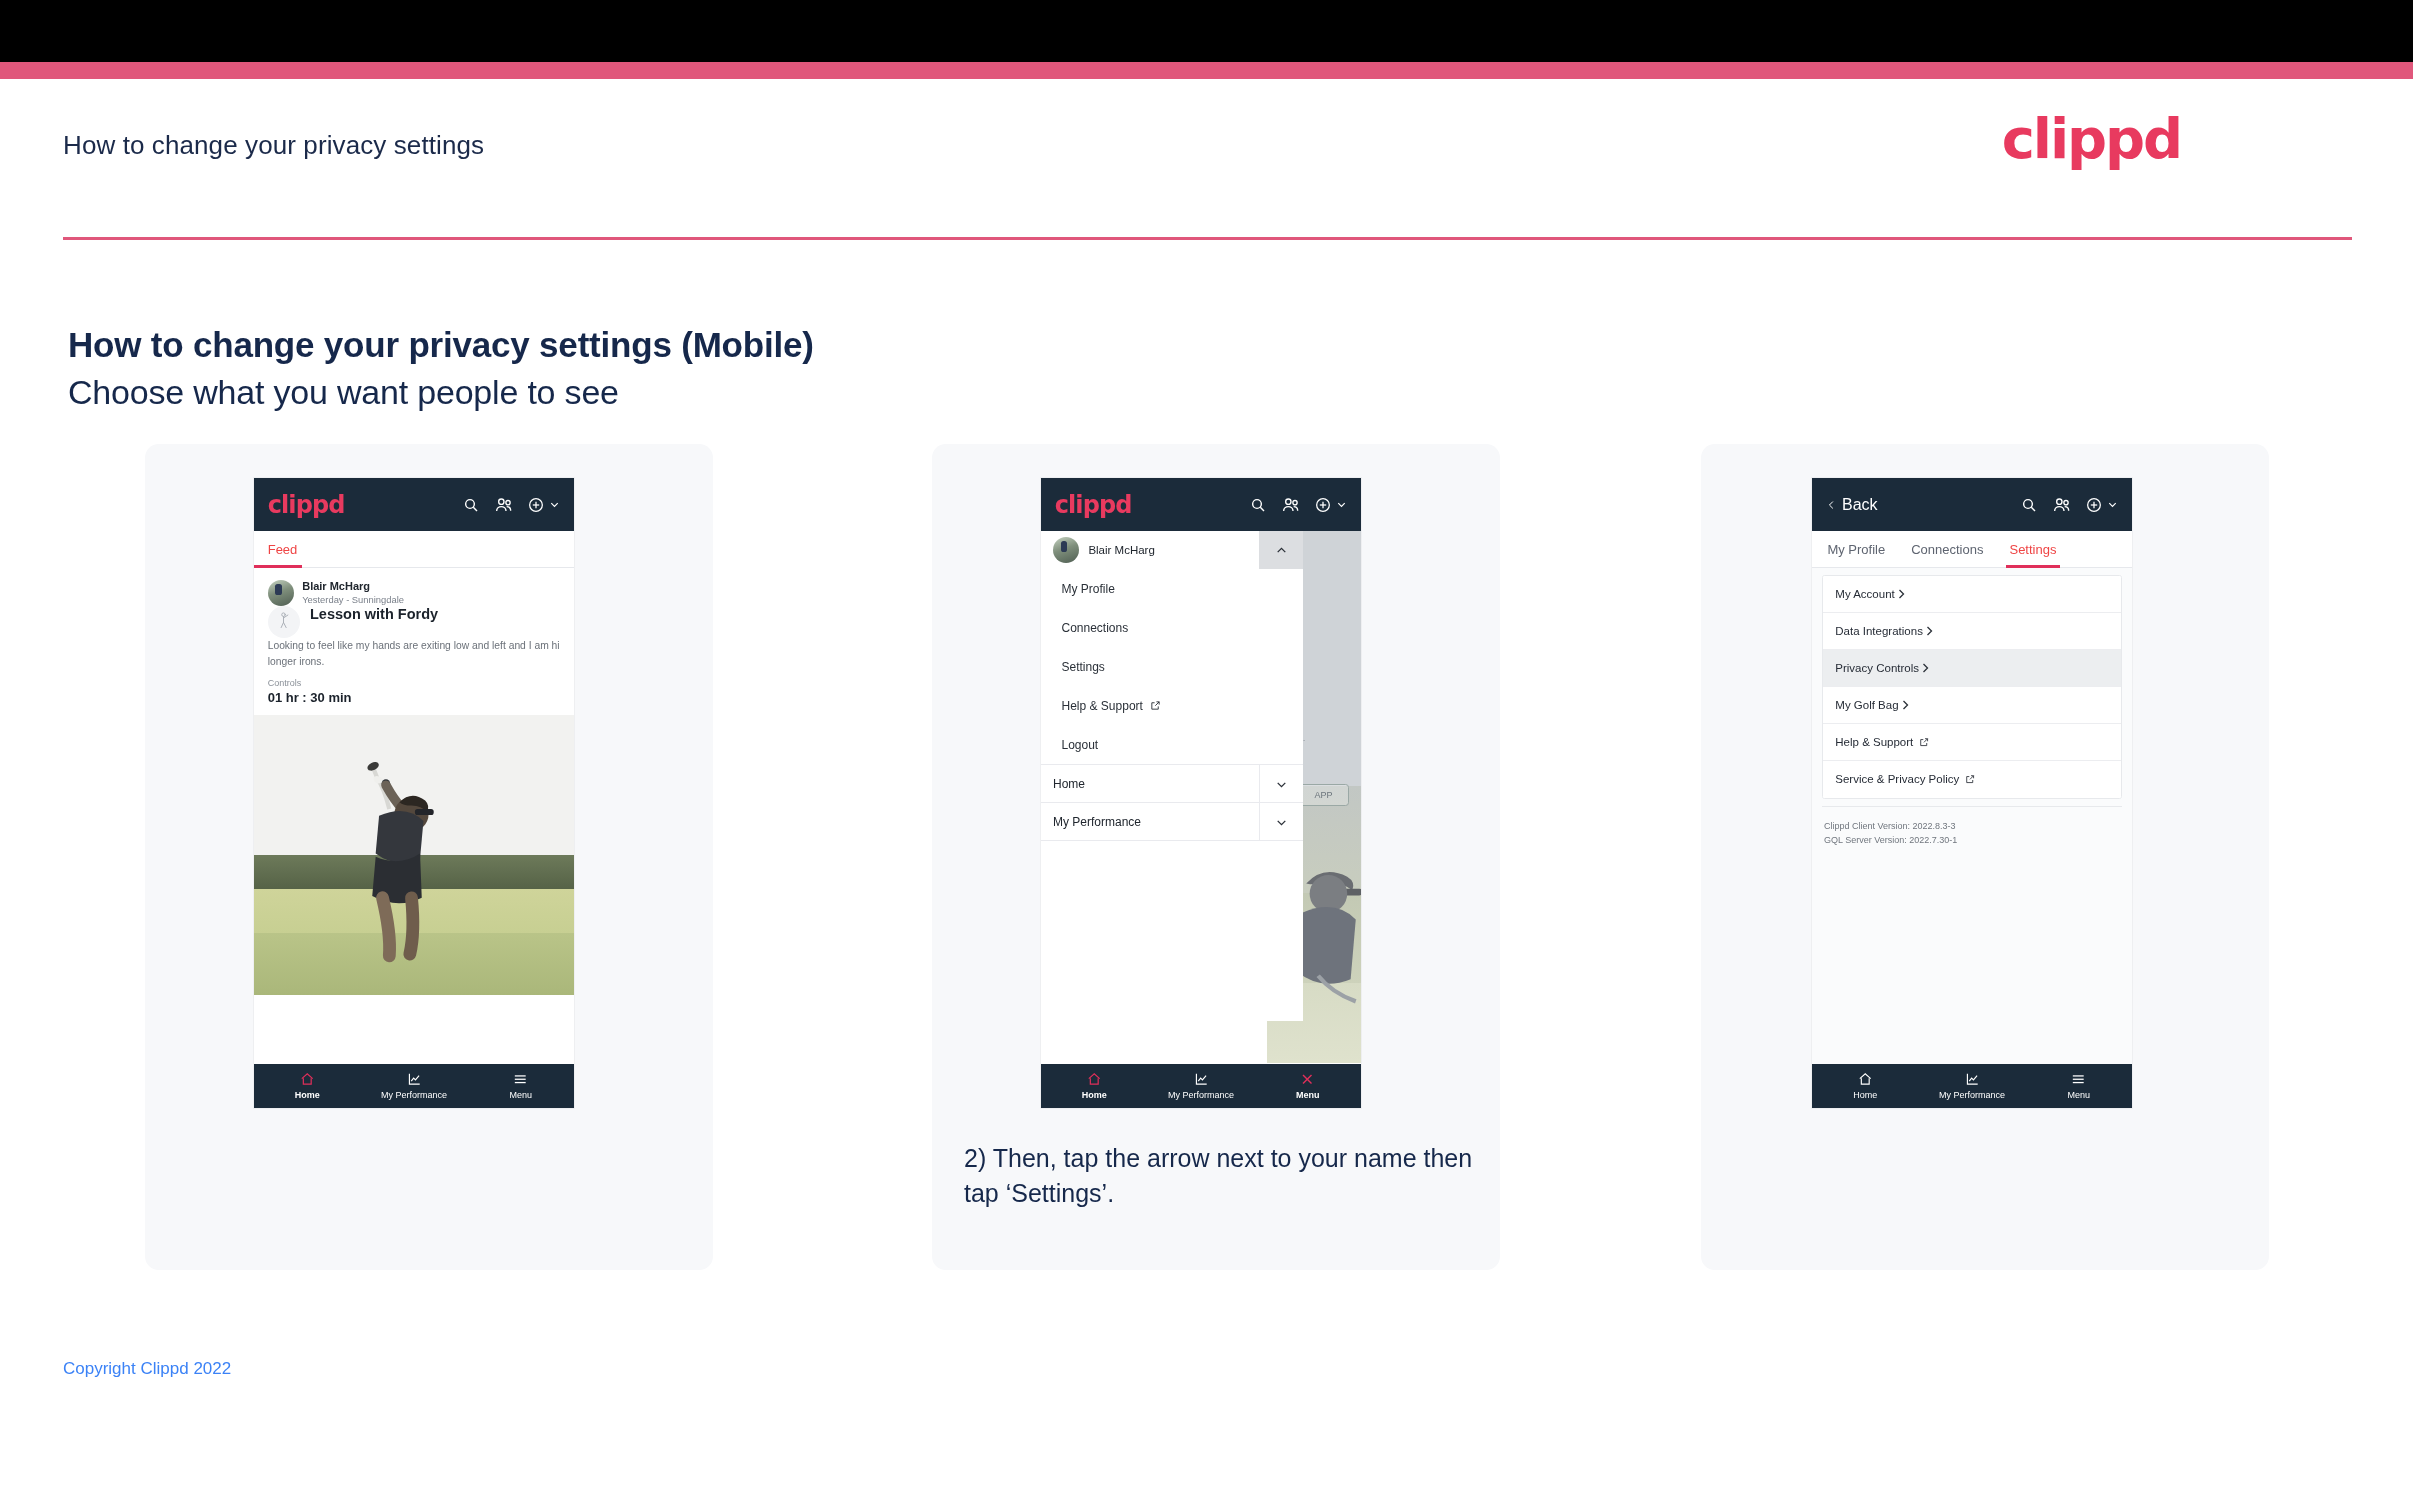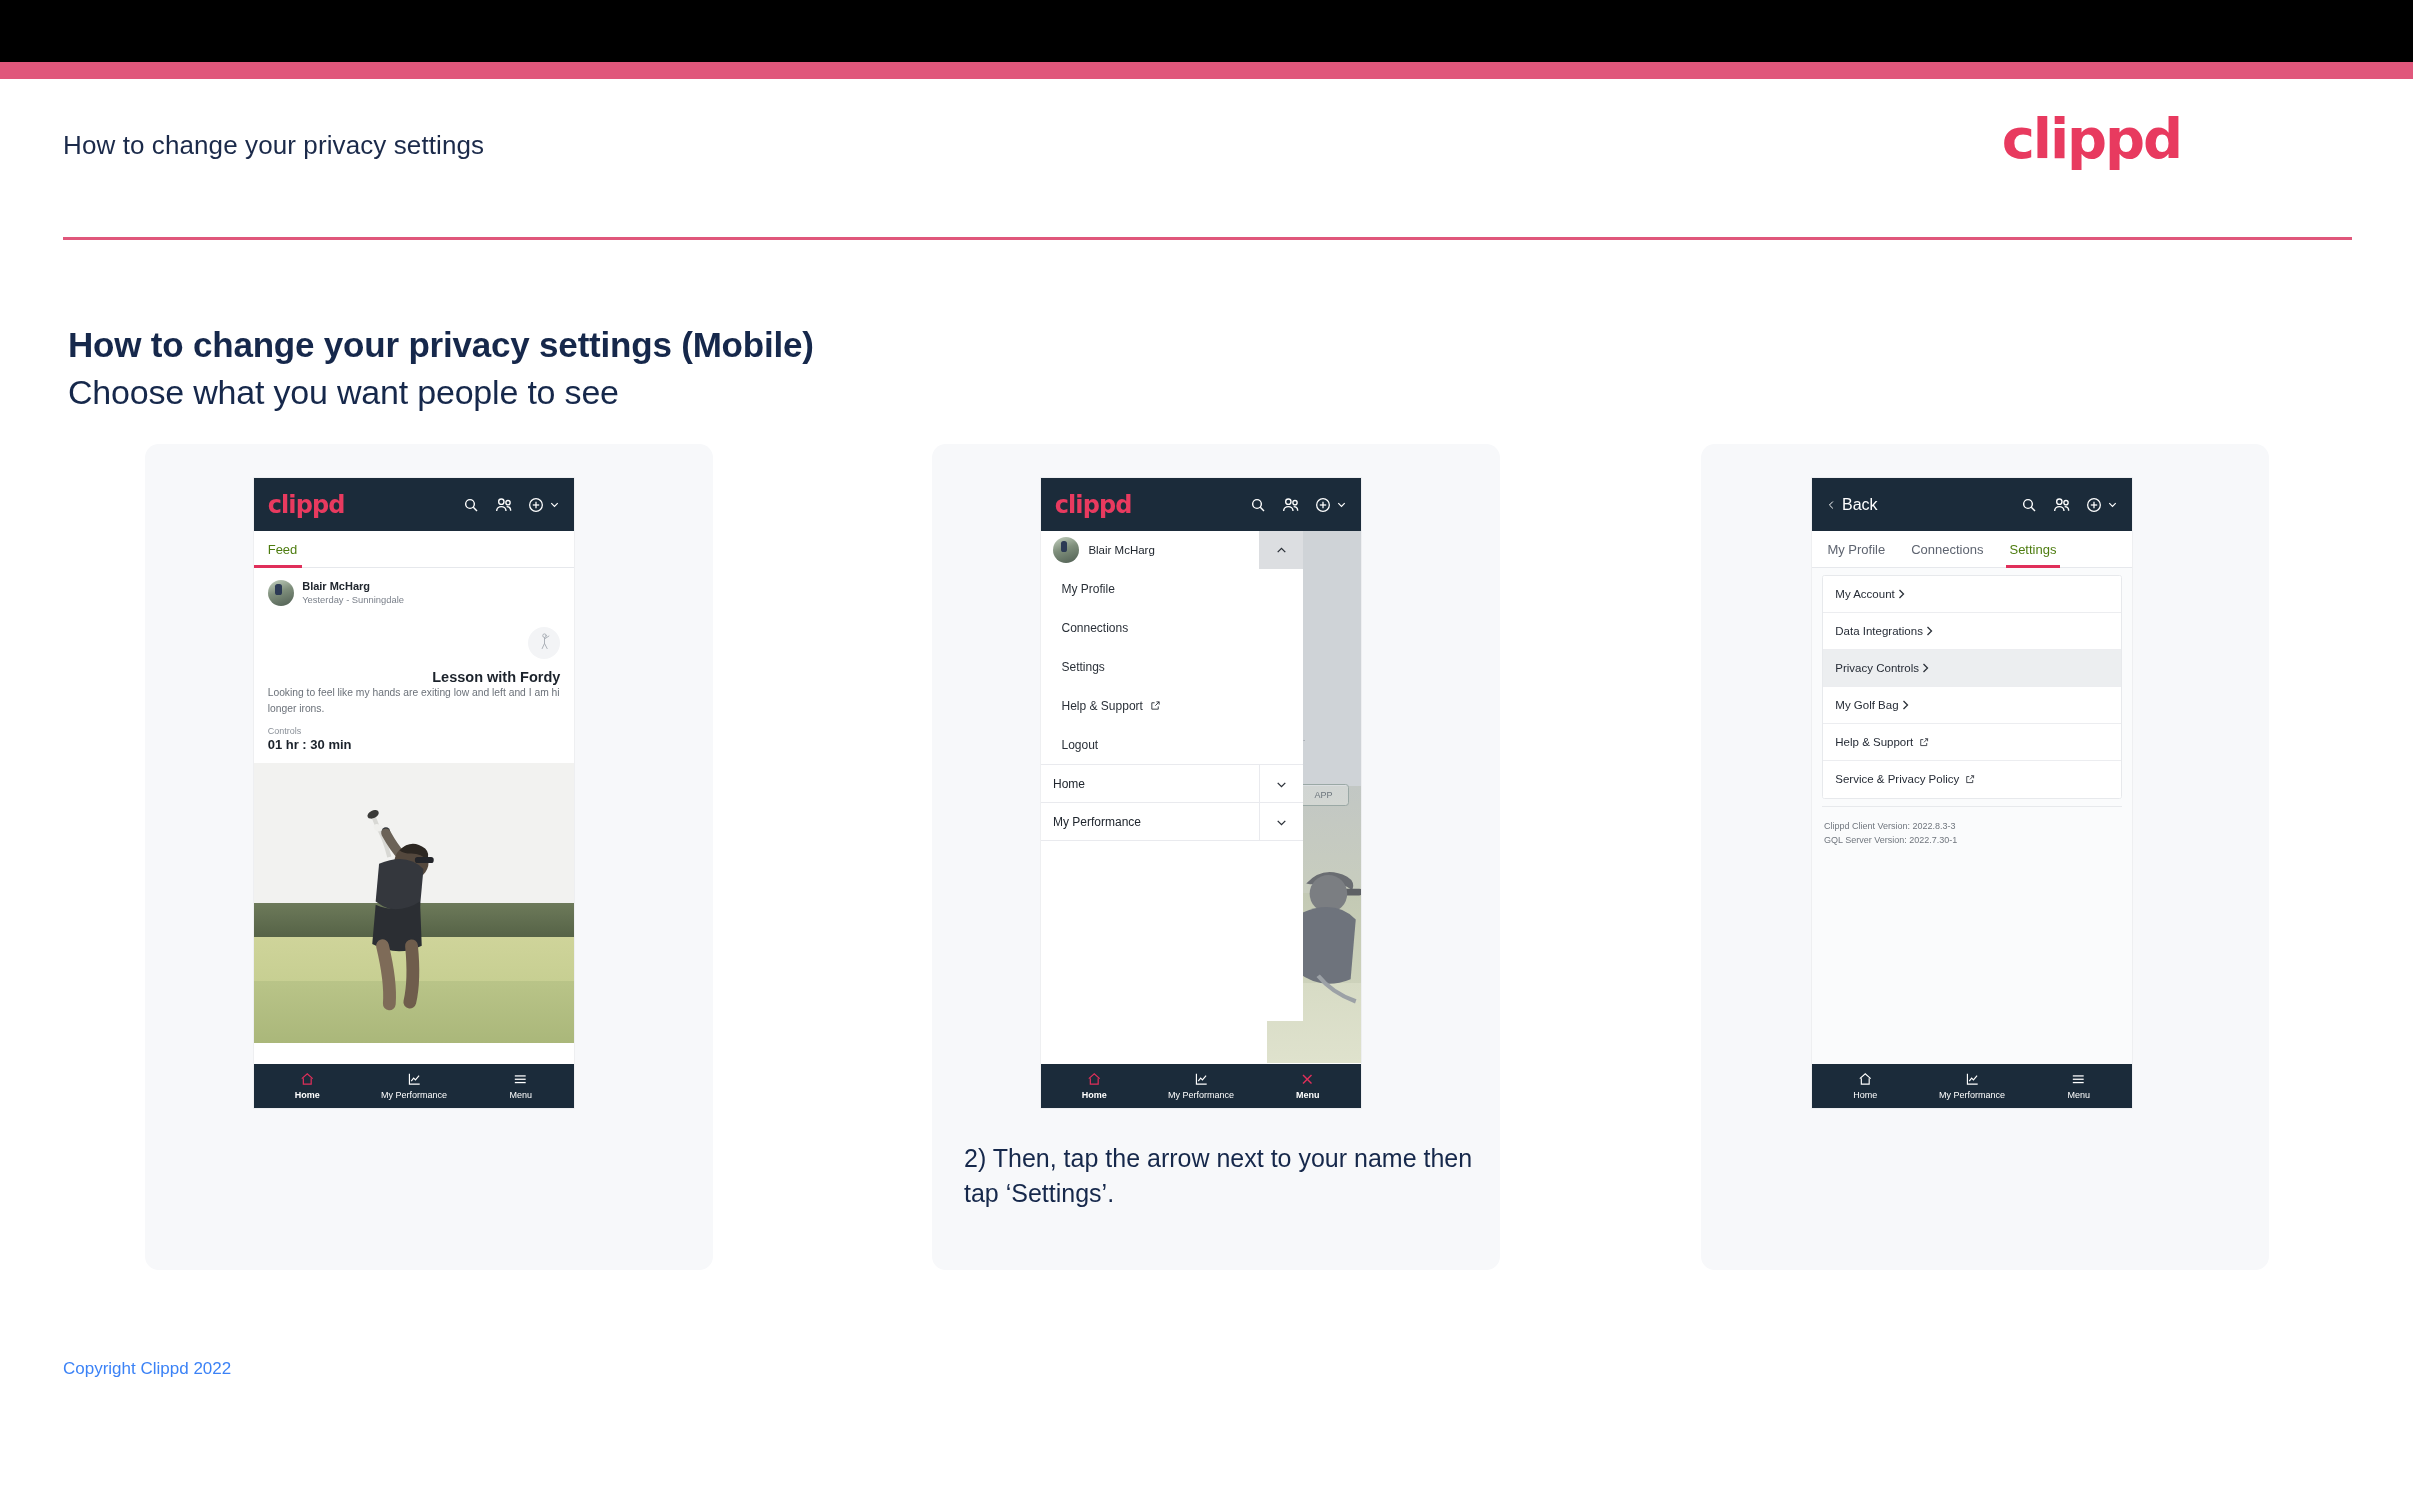--- a/index.html
+++ b/index.html
@@ -73,21 +73,21 @@
   .appbar-icons { display:flex; align-items:center; gap:15.4px; }
   .ic { display:inline-flex; align-items:center; justify-content:center; }
 
   
   .tabstrip {
     position:relative; height:37px; background:#fff;
     display:flex; align-items:center; padding:0 15.4px; gap:26px;
     border-bottom:0.9px solid #e6e8ec;
   }
   .tab { font-size:13px; color:#5e6470; position:relative; height:37px; display:flex; align-items:center; }
-  .tab.active { color:#4d7c0f; }
+  .tab.active { color:#ef4444; }
   .tab.active::after {
     content:""; position:absolute; left:-3.4px; right:-3.4px; bottom:0; height:2.6px; background:#e02f5a;
   }
   .tabstrip.single { padding:0 13.7px; }
   .tabstrip.single .tab.active::after { left:-13.7px; right:-5.1px; }
 
   
   .post { padding:12px 13.7px 0 13.7px; }
   .post-head { display:flex; align-items:center; gap:8.5px; }
   .avatar {
@@ -95,21 +95,21 @@
     background:linear-gradient(160deg,#c6d3c2 0%,#7f8f7c 45%,#4f5e52 100%);
     flex:none; position:relative; overflow:hidden;
   }
   .avatar::after{
     content:""; position:absolute; left:7.7px; top:4.3px; width:6.8px; height:10.3px;
     background:#2c3a55; border-radius:2.6px;
   }
   .post-name { font-size:11px; font-weight:700; color:#20262e; line-height:1.25; }
   .post-meta { font-size:9.4px; color:#7b818b; line-height:1.3; }
 
-  .lesson-row { display:flex; align-items:flex-end; gap:10.3px; margin-top:21px;flex-direction:column; }
+  .lesson-row { display:flex; align-items:flex-start; gap:10.3px; margin-top:0; }
   .lesson-icon {
     width:32px; height:32px; border-radius:50%; background:#f3f4f6;
     display:flex; align-items:center; justify-content:center; flex:none;
   }
   .lesson-title { font-size:14.5px; font-weight:700; color:#1b222b; }
 
   .post-body { font-size:10.3px; color:#6b7179; line-height:1.55; margin-top:0; width:308px; }
   .dur-label { font-size:9px; color:#8a9098; margin-top:8.5px; }
   .dur-value { font-size:13px; font-weight:700; color:#1b222b; margin-top:1.7px; }
 

